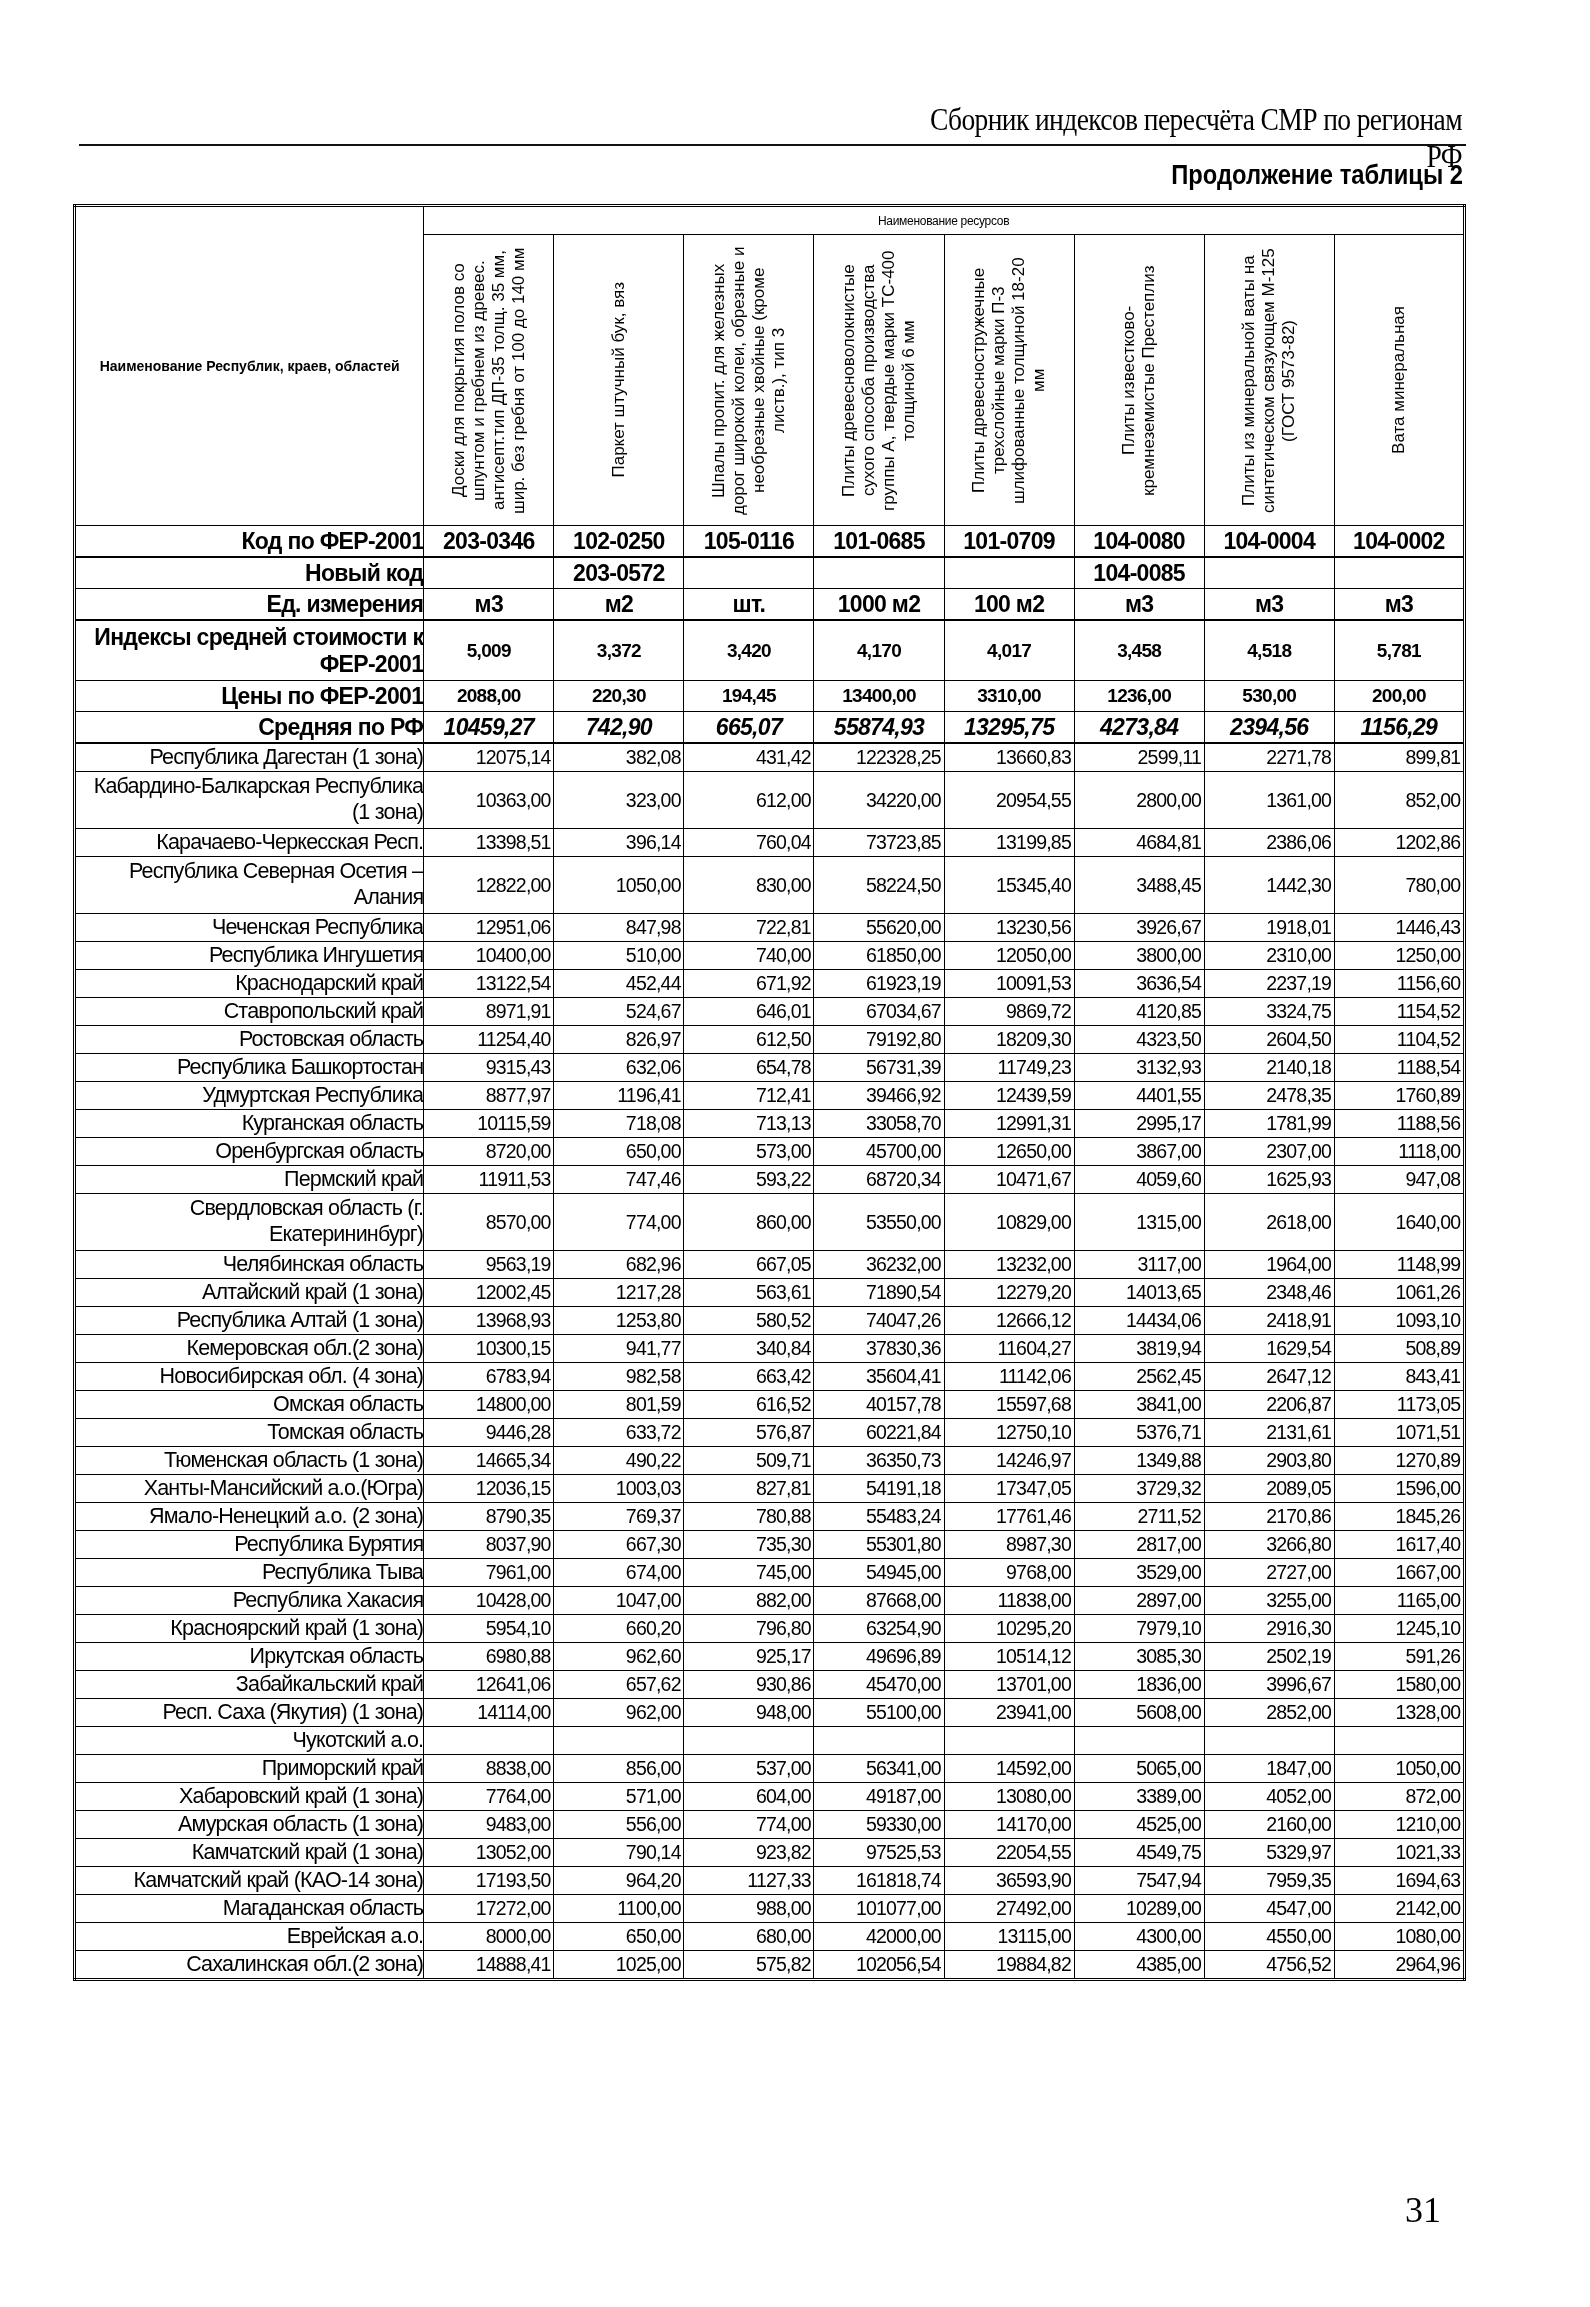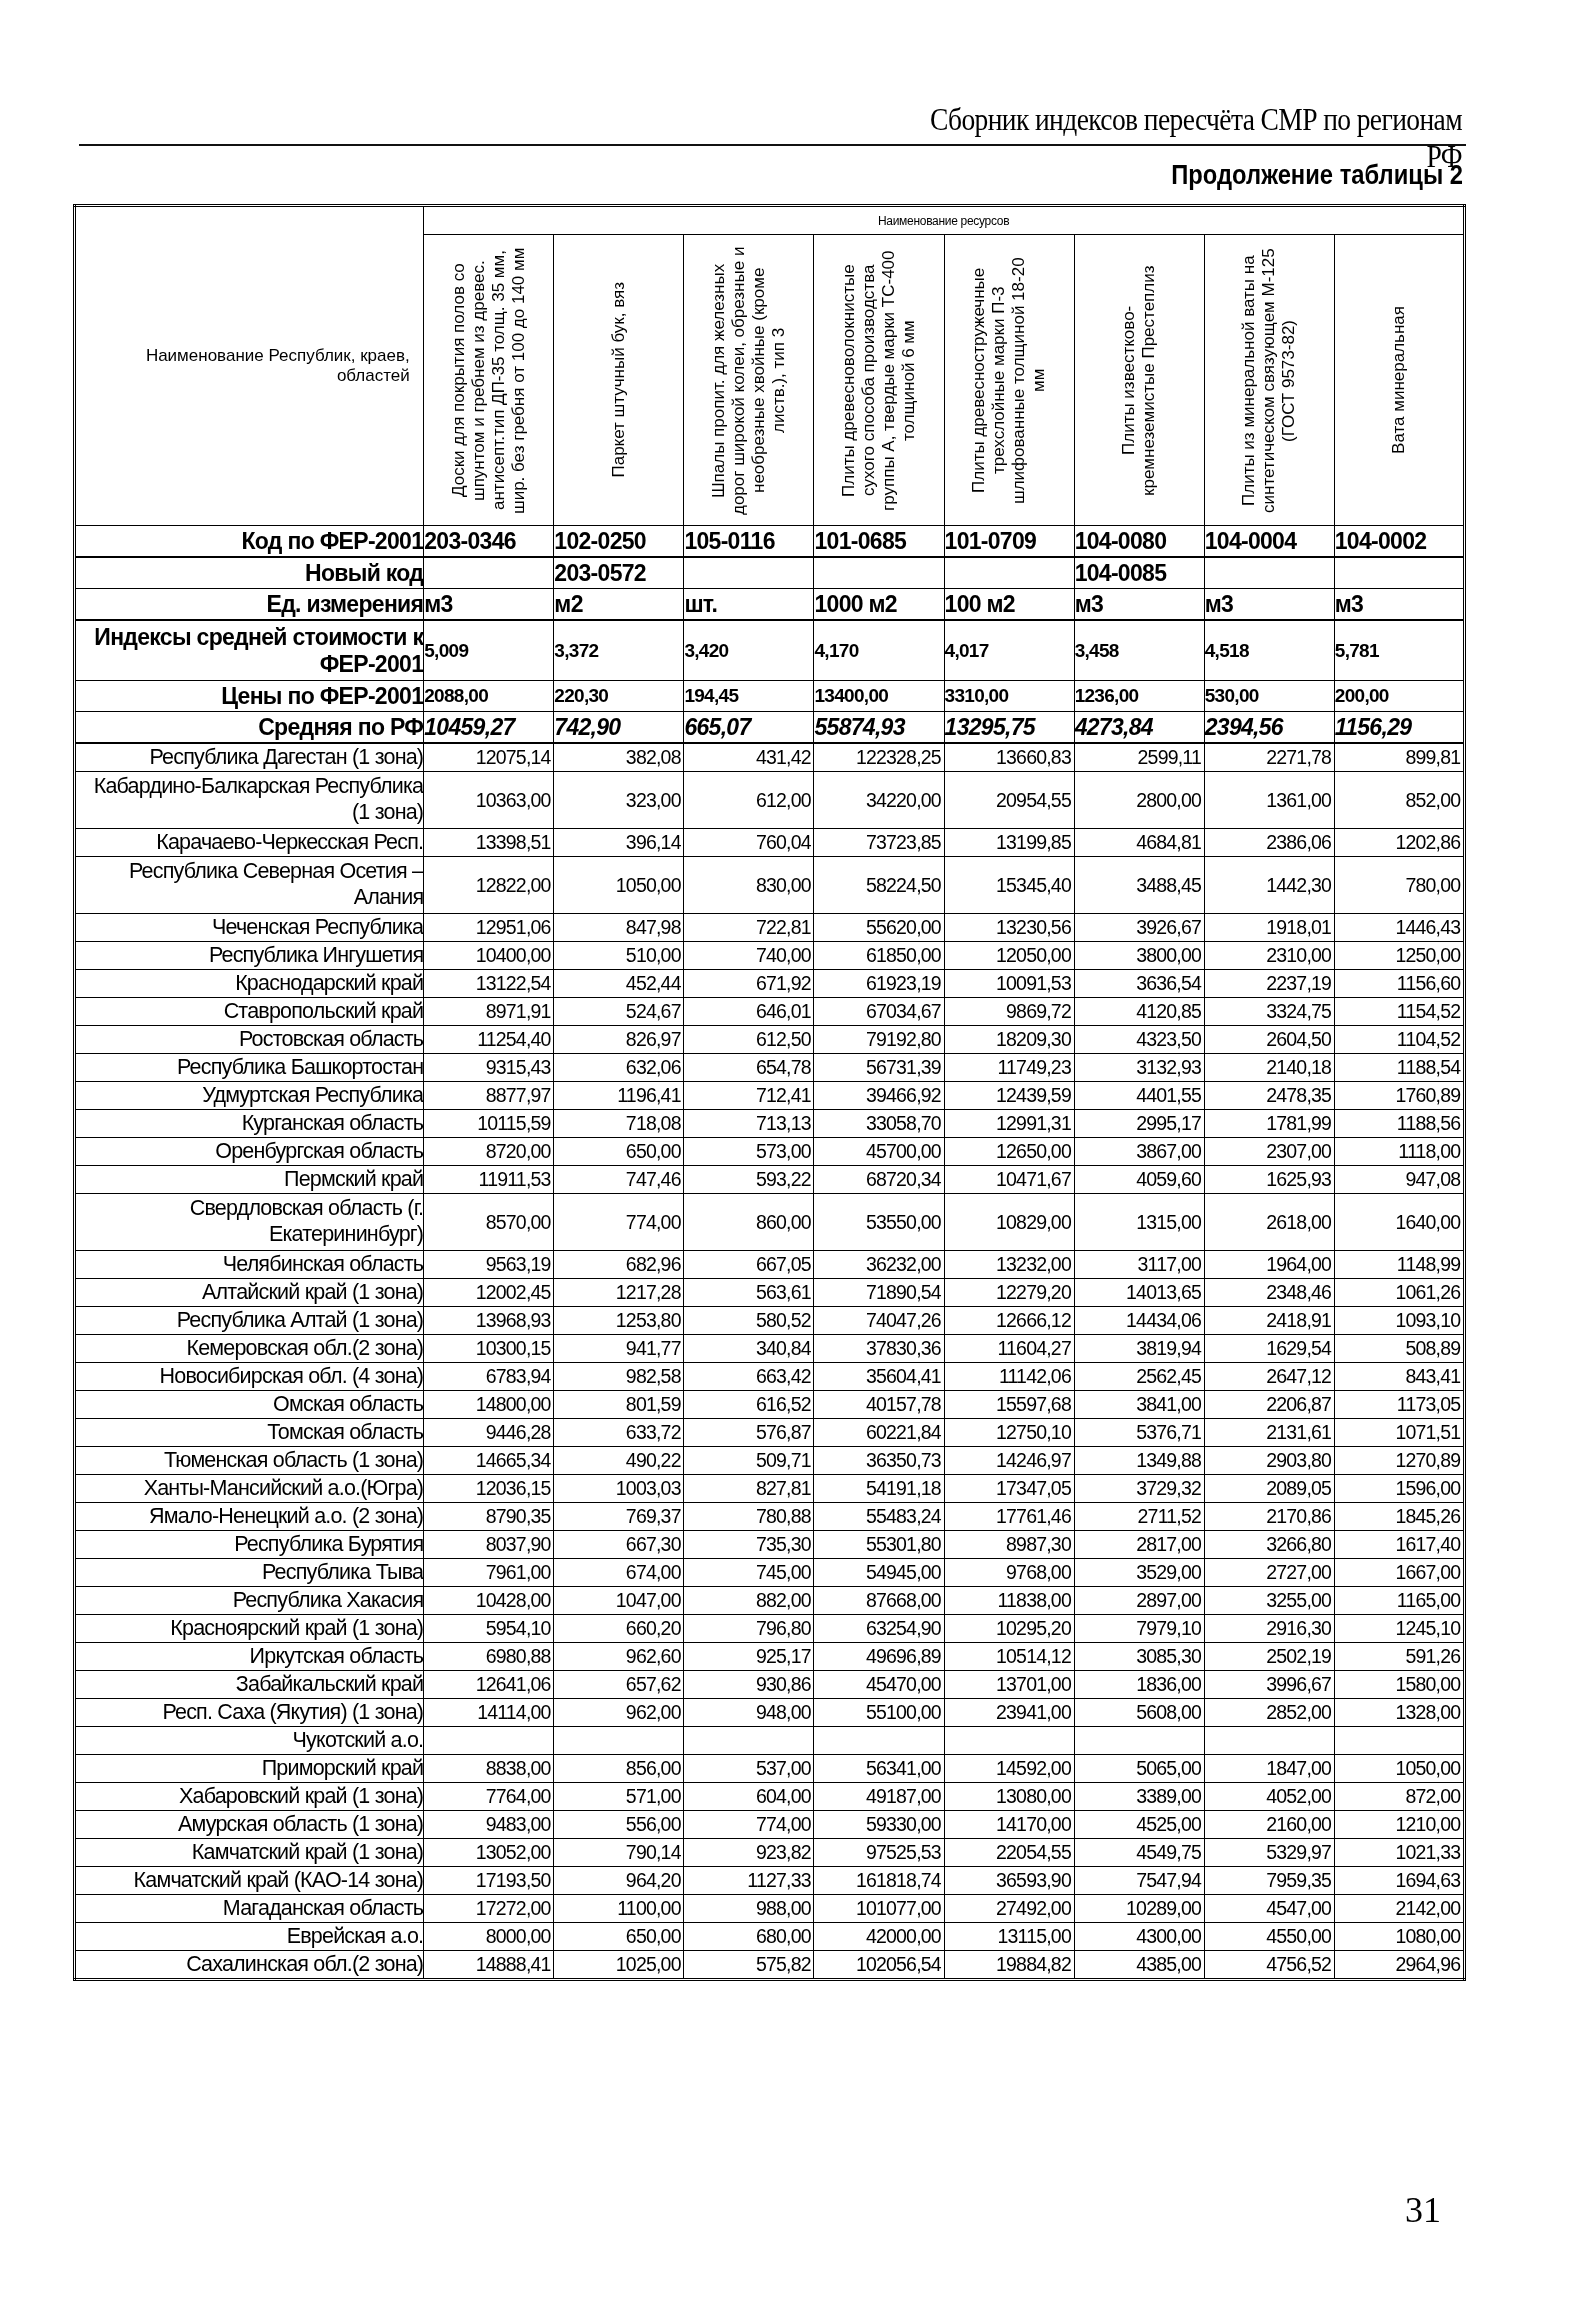--- a/index.html
+++ b/index.html
@@ -18,30 +18,30 @@
   table.main {
     position: absolute; left: 73px; top: 204px; width: 1393px;
     border-collapse: collapse; table-layout: fixed;
     border: 3.4px double #000;
     font-family: "Liberation Sans", sans-serif;
   }
   table.main td, table.main th { border: 1.3px solid #000; padding: 0; overflow: hidden; }
   col.c-label { width: 349px; }
   col.c-data { width: 130px; }
   .th-group { height: 27px; font-weight: normal; font-size: 12px; text-align: center; letter-spacing: -0.3px; }
-  .th-region { font-weight: normal; font-size: 17px; text-align: right; vertical-align: middle; line-height: 20px; padding: 0 13.5px !important; }
+  .th-region { font-weight: bold; font-size: 14px; text-align: center; vertical-align: middle; line-height: 20px; padding: 0 13.5px !important; }
   .th-vert { height: 290px; vertical-align: middle; text-align: center; font-weight: normal; }
   .vert-wrap { display: flex; align-items: center; justify-content: center; height: 290px; width: 100%; }
   .vert-text {
     writing-mode: vertical-rl; transform: rotate(180deg);
     font-size: 17px; line-height: 20px; text-align: center; max-height: 269px;
   }
   tr.meta td { height: 30px; font-weight: bold; font-size: 23px; }
   tr.meta td.lbl { text-align: right; padding-left: 4px; letter-spacing: -0.7px; }
-  tr.meta td.val { text-align: left; letter-spacing: -0.7px; }
+  tr.meta td.val { text-align: center; letter-spacing: -0.7px; }
   tr.meta.idx td { height: 59px; }
   tr.meta.idx td.lbl { line-height: 27px; }
   tr.meta.idx td.val { font-size: 19px; margin-top: 20px; }
   tr.meta.price td.val { font-size: 19px; }
   tr.meta.avg td.val { font-style: italic; font-size: 23px; }
   tr.meta.avg td { border-bottom: 2.7px solid #000; }
   tr.meta.code td, tr.meta.unit td { border-bottom: 2px solid #000; }
   tr.data td { height: 27px; font-size: 21.5px; letter-spacing: -0.8px; }
   tr.data.tall td { height: 56px; }
   tr.data td.lbl { text-align: right; padding-left: 2.7px; line-height: 25.6px; }

